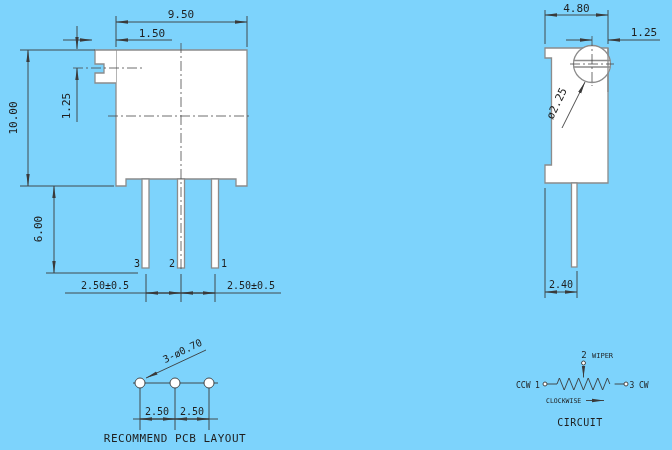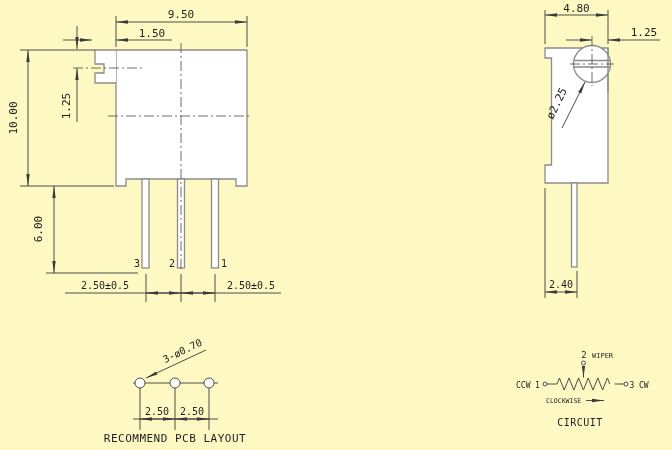--- a/index.html
+++ b/index.html
@@ -1,17 +1,17 @@
 <!DOCTYPE html>
 <html><head>
 <meta charset="utf-8">
 <style>
   html,body { margin:0; padding:0; background:#ffffff; }
   #stage {
-    position:relative; width:672px; height:450px; background:#fef9c3;
+    position:relative; width:672px; height:450px; background:#7dd3fc;
     font-family:"DejaVu Sans Mono","Liberation Mono",monospace;
     overflow:hidden;
   }
   svg { display:block; }
   
   .o  { stroke:#8c8c8c; stroke-width:1.3; fill:none; }
   .of { stroke:#8c8c8c; stroke-width:1.3; fill:#ffffff; }
   
   .d  { stroke:#3a3a3a; stroke-width:0.9; fill:none; }
   .df { stroke:#3a3a3a; stroke-width:0.9; fill:#ffffff; }

